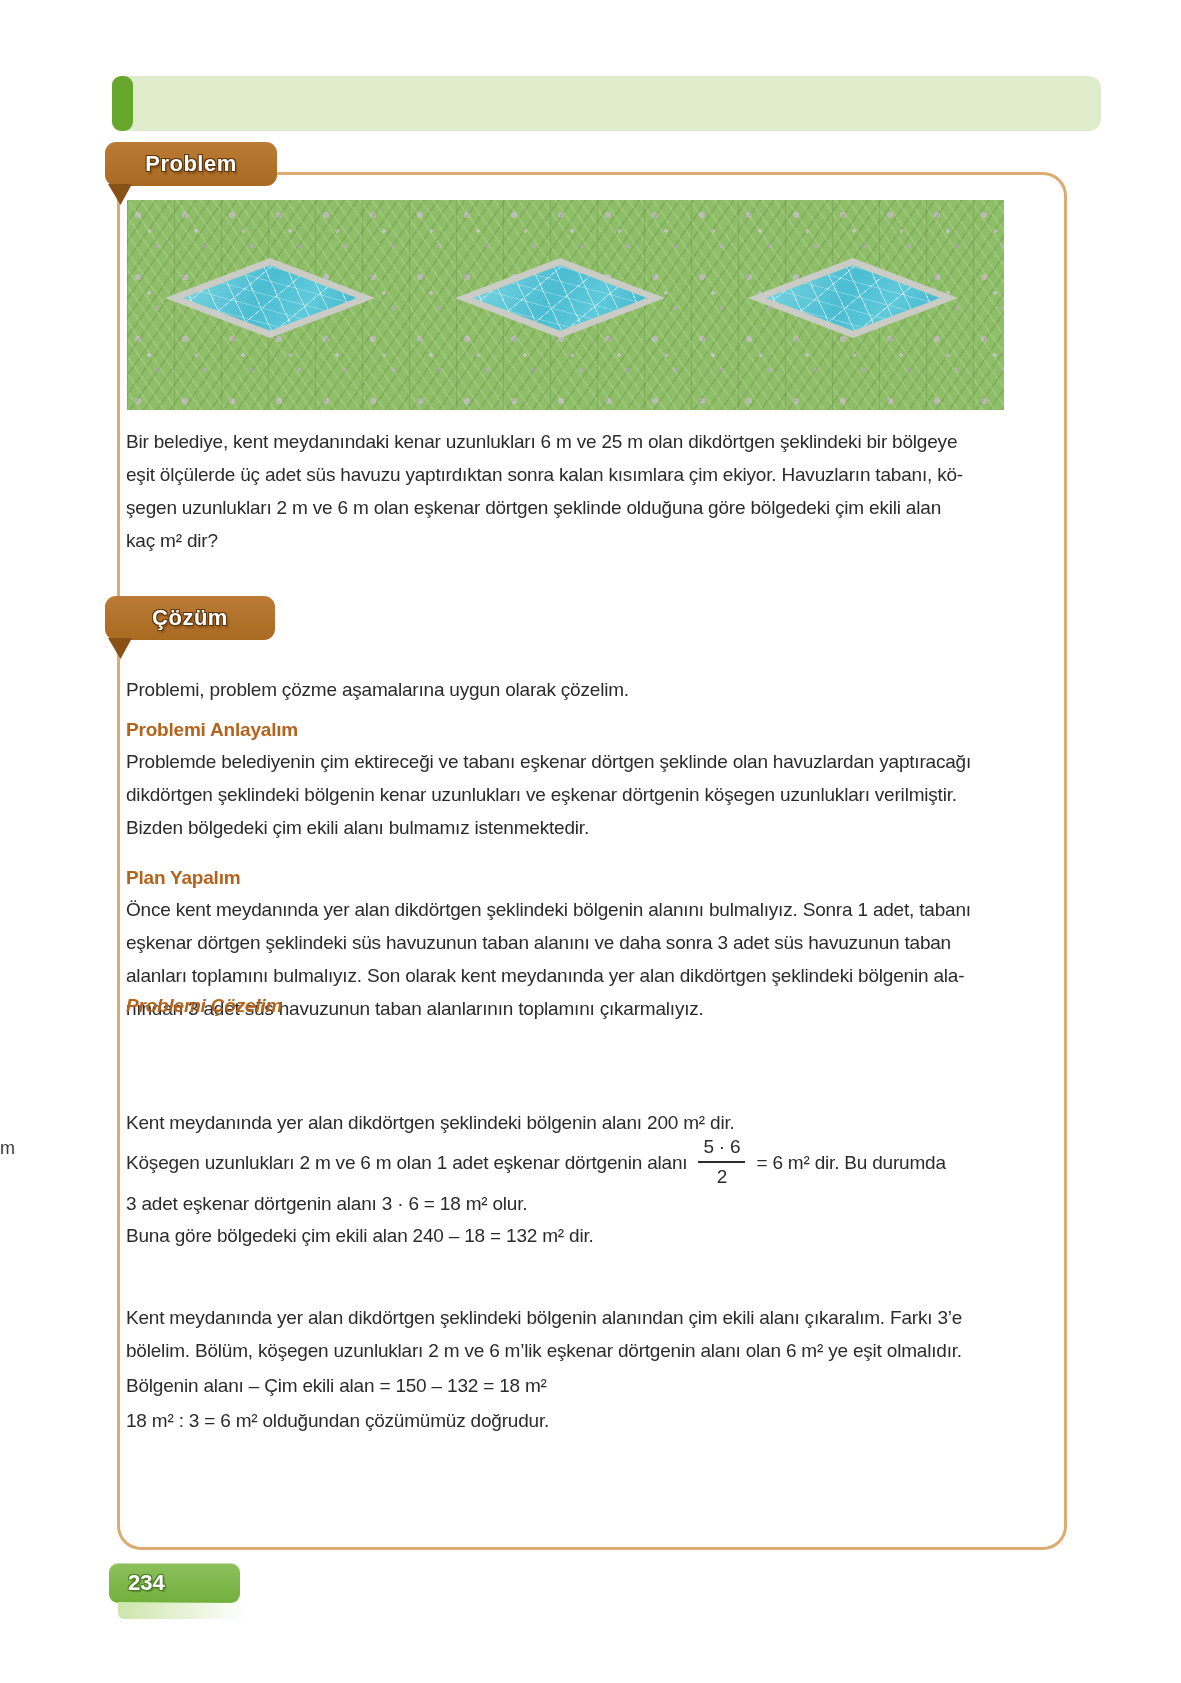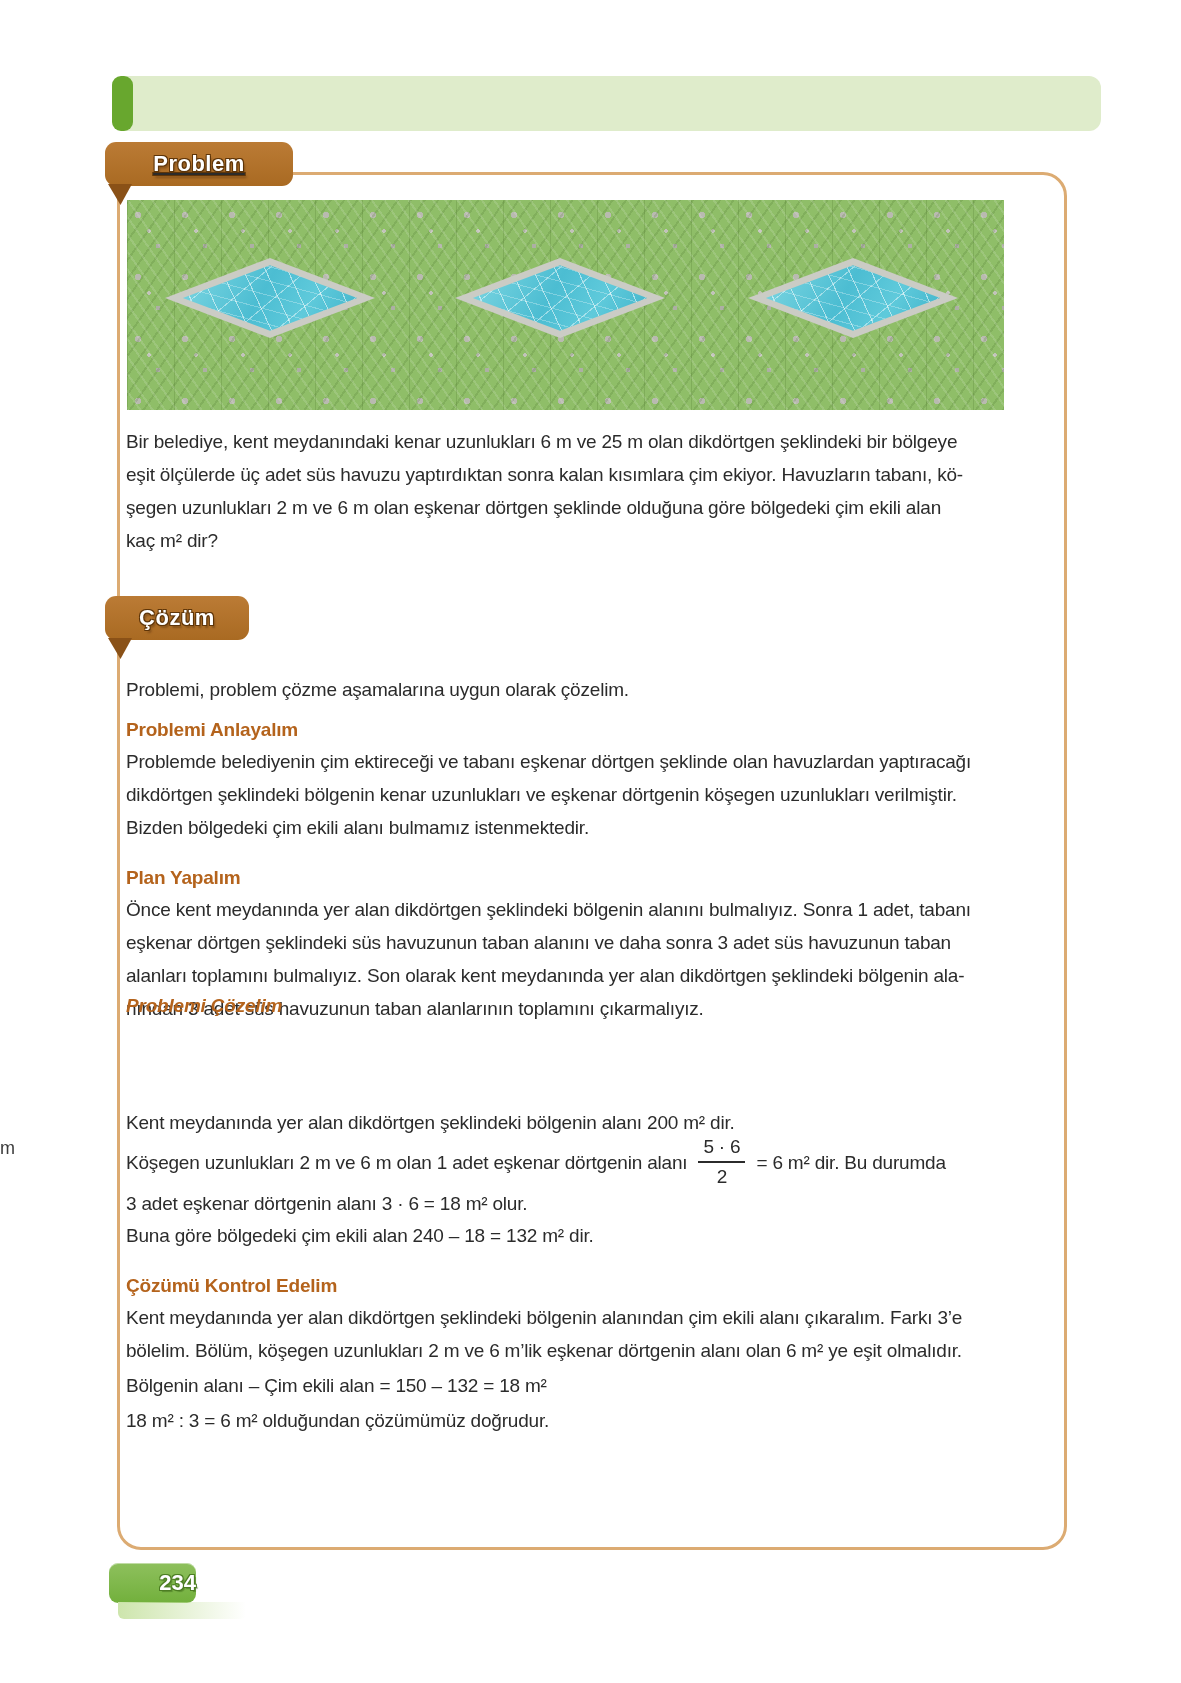--- a/index.html
+++ b/index.html
@@ -32,22 +32,22 @@
   .badge::after {
     content:""; position:absolute; left:3px; top:42px; width:24px; height:21px;
     background:var(--badge_fold,#8a5117); clip-path:polygon(0 0,100% 0,52% 100%);
     z-index:-1;
   }
   .badge span {
     color:#ffffff; font-weight:bold; font-size:22px; letter-spacing:.5px;
     text-shadow:-1px -1px 0 #5e3509, 1px -1px 0 #5e3509, -1px 1px 0 #5e3509,
                  1px 1px 0 #5e3509, 2px 3px 2px rgba(60,30,0,.35);
   }
-  .badge-problem { left:105px; top:142px; width:188px;text-decoration:underline; }
-  .badge-cozum   { left:105px; top:596px; width:144px; }
+  .badge-problem { left:105px; top:142px; width:172px; }
+  .badge-cozum   { left:105px; top:596px; width:170px; }
 
   
   .grass {
     position:absolute; left:7px; top:25px; width:877px; height:210px;
     background-color:var(--grass_green,#8fbe68);
     background-image:
       repeating-linear-gradient(90deg, rgba(70,110,36,.22) 0 1px, rgba(255,255,255,0) 1px 47px),
       repeating-linear-gradient(55deg, rgba(255,255,255,.13) 0 2px, rgba(255,255,255,0) 2px 10px),
       repeating-linear-gradient(-55deg, rgba(56,96,28,.16) 0 2px, rgba(255,255,255,0) 2px 11px),
       radial-gradient(3px 3px at 11px 15px, #b9bab0 97%, rgba(0,0,0,0)),
@@ -96,24 +96,25 @@
 
   .frac { display:inline-flex; flex-direction:column; align-items:center; line-height:26px; margin:0 2px; }
   .frac .num { border-bottom:2px solid #2b2b2b; padding:0 5px 1px 5px; }
   .frac .den { padding-top:1px; }
 
   
   .margin-frag { position:absolute; left:0px; top:1138px; font-size:18px; color:#3c3c3c; }
 
   
   .page-badge {
-    position:absolute; left:109px; top:1563px; width:87px; height:40px;
+    position:absolute; left:109px; top:1563px; width:112px; height:40px;
     background:linear-gradient(180deg,#8ec05d,#72b03c); border-radius:9px;
-    display:flex; align-items:center; justify-content:flex-end;
+    display:flex; align-items:center; justify-content:flex-start;
     box-shadow:inset 0 1px 0 rgba(255,255,255,.45);
+    padding-left:19px;
   }
   .page-badge span {
     color:#ffffff; font-weight:bold; font-size:22px;
     text-shadow:-1px -1px 0 #4c7d23, 1px -1px 0 #4c7d23, -1px 1px 0 #4c7d23,
                  1px 1px 0 #4c7d23, 2px 2px 1px rgba(40,80,10,.4);
   }
   .page-badge-strip {
     position:absolute; left:118px; top:1602px; width:128px; height:17px;
     background:linear-gradient(90deg,#cde5ac, rgba(237,245,226,0));
     border-radius:0 0 6px 6px;
@@ -170,21 +171,20 @@
       <span>Köşegen uzunlukları 2 m ve 6 m olan 1 adet eşkenar dörtgenin alanı</span>
       <span class="frac">
         <span class="num">5 · 6</span>
         <span class="den">2</span>
       </span>
       <span>= 6 m² dir. Bu durumda</span>
     </div>
     <div class="block b-solve3">3 adet eşkenar dörtgenin alanı 3 · 6 = 18 m² olur.</div>
     <div class="block b-solve4">Buna göre bölgedeki çim ekili alan 240 – 18 = 132 m² dir.</div>
 
-    <div class="block h h-check">Çözümü Kontrol Edelim</div>
     <div class="block lines b-check">Kent meydanında yer alan dikdörtgen şeklindeki bölgenin alanından çim ekili alanı çıkaralım. Farkı 3’e
 bölelim. Bölüm, köşegen uzunlukları 2 m ve 6 m’lik eşkenar dörtgenin alanı olan 6 m² ye eşit olmalıdır.</div>
     <div class="block b-check2">Bölgenin alanı – Çim ekili alan = 150 – 132 = 18 m²</div>
     <div class="block b-check3">18 m² : 3 = 6 m² olduğundan çözümümüz doğrudur.</div>
 
   </div>
 
   <div class="badge badge-problem">
     <span>Problem</span>
   </div>

